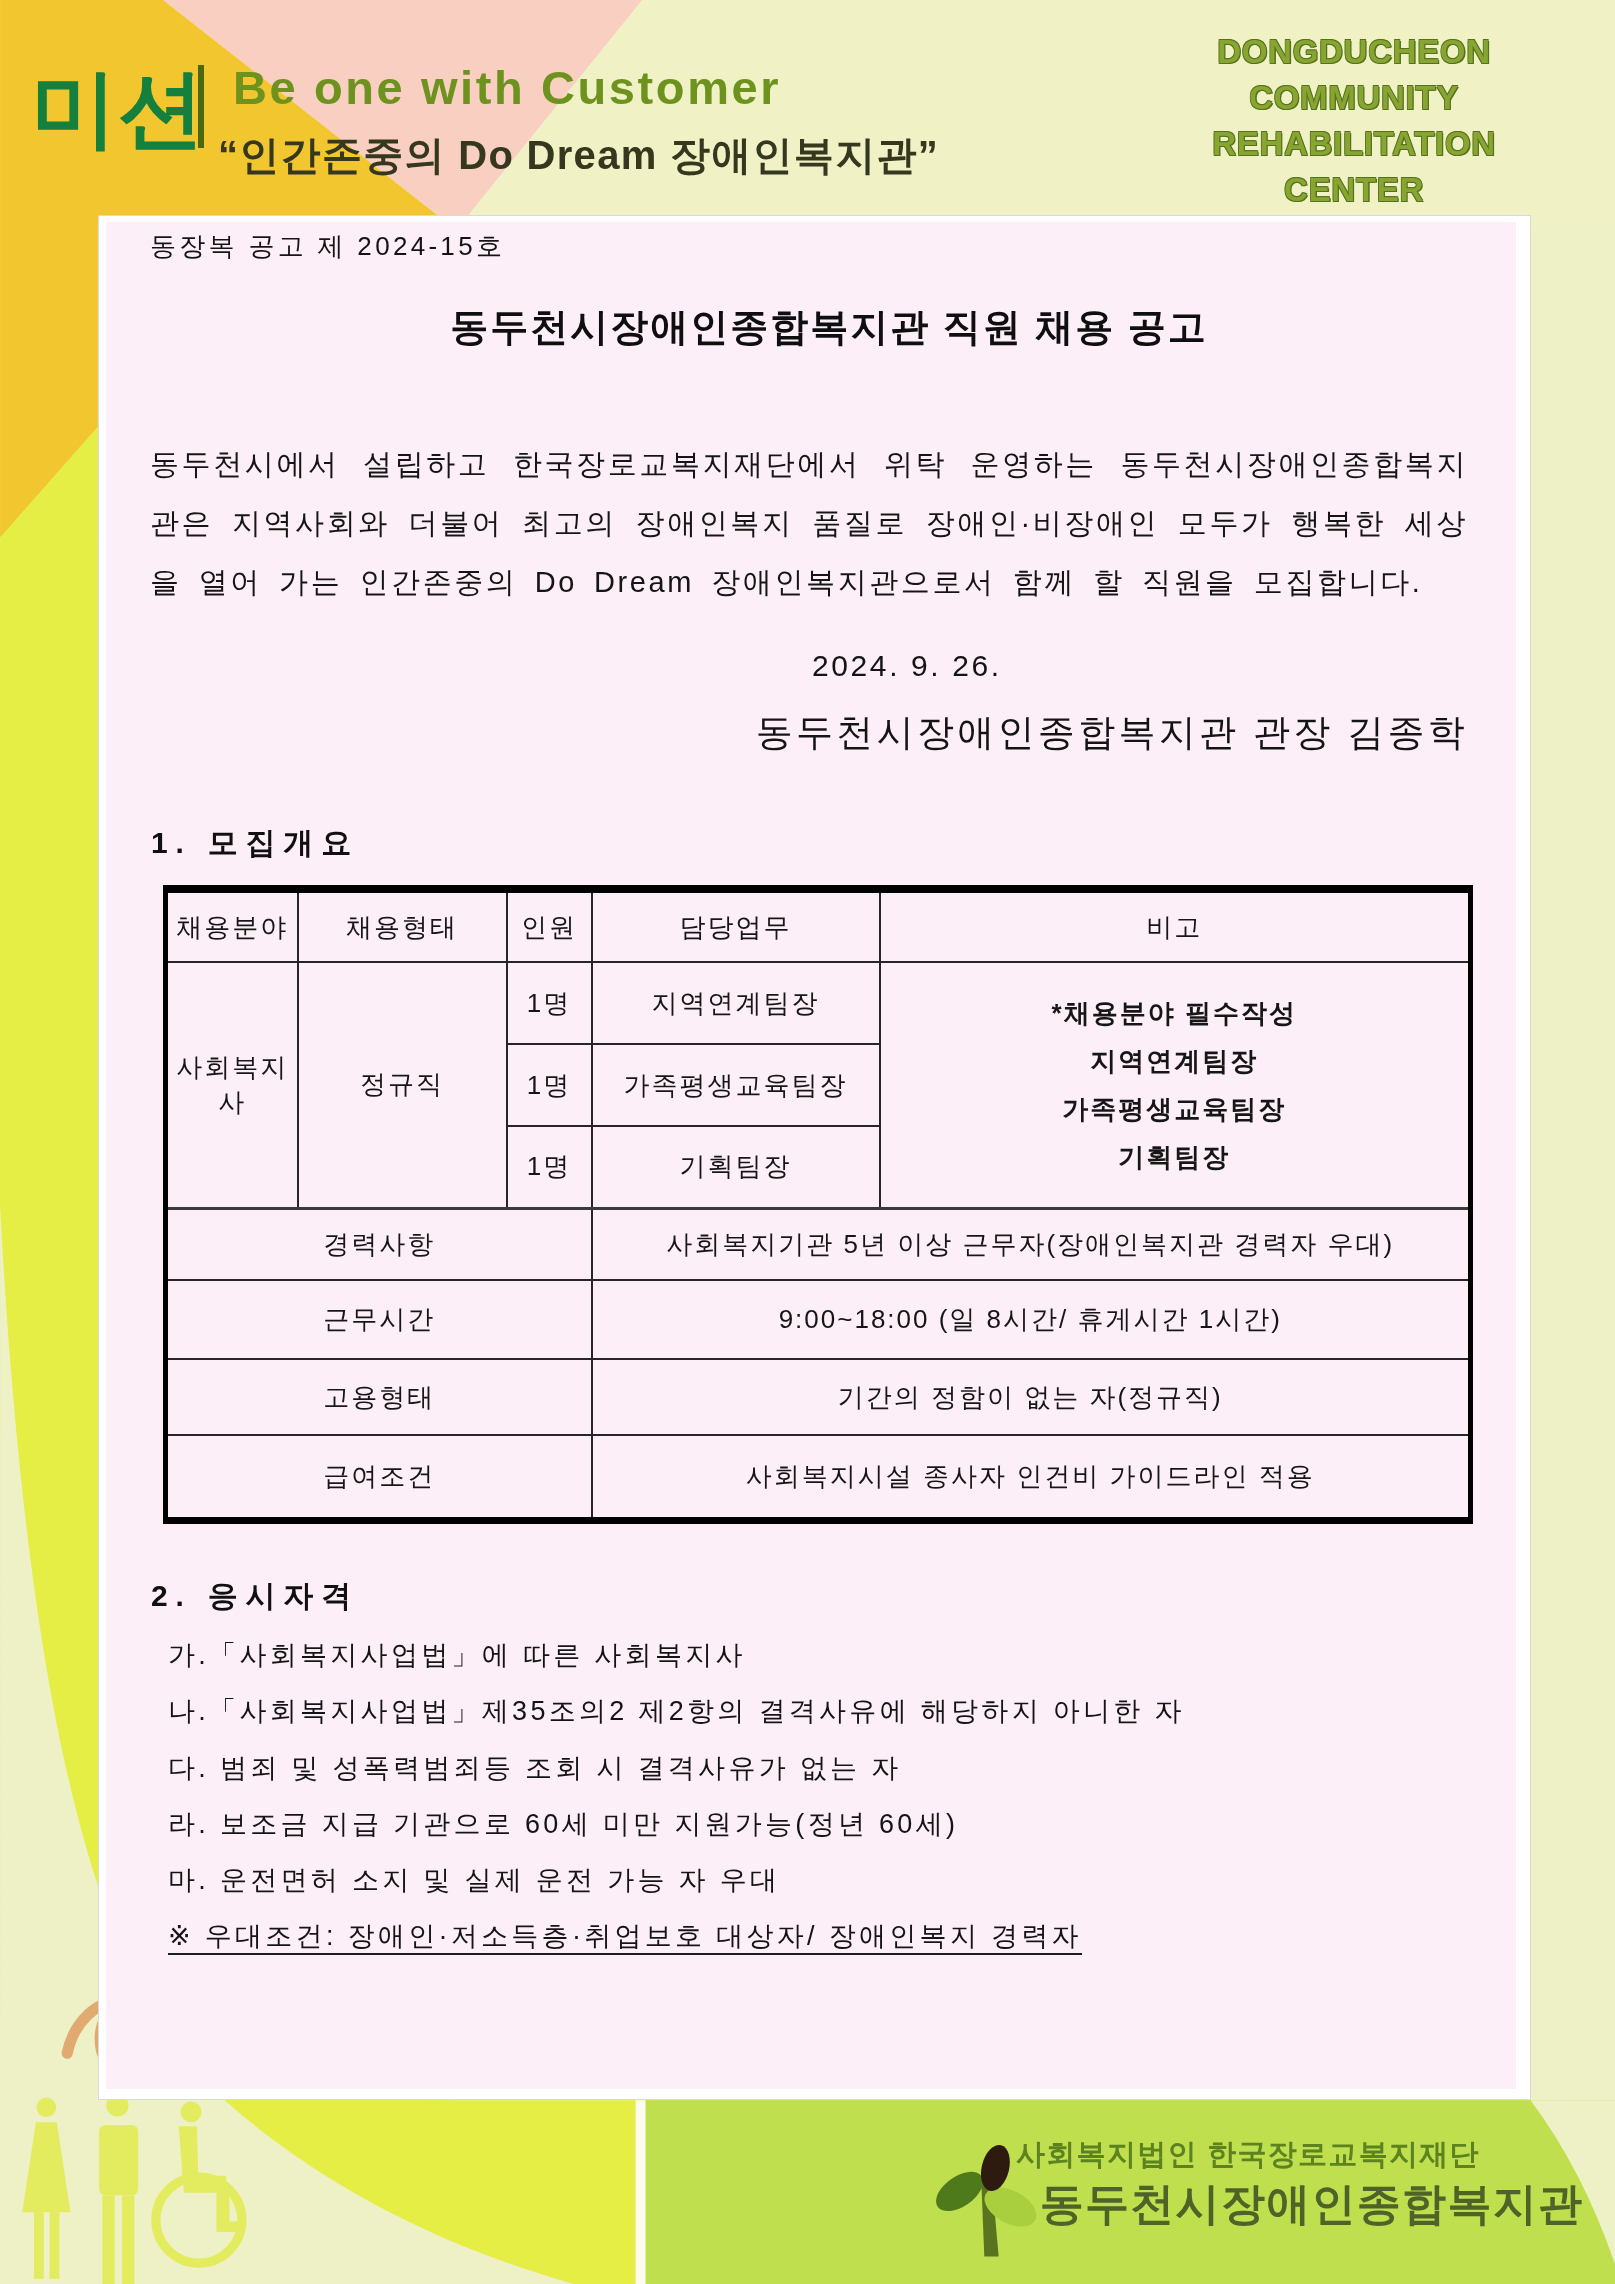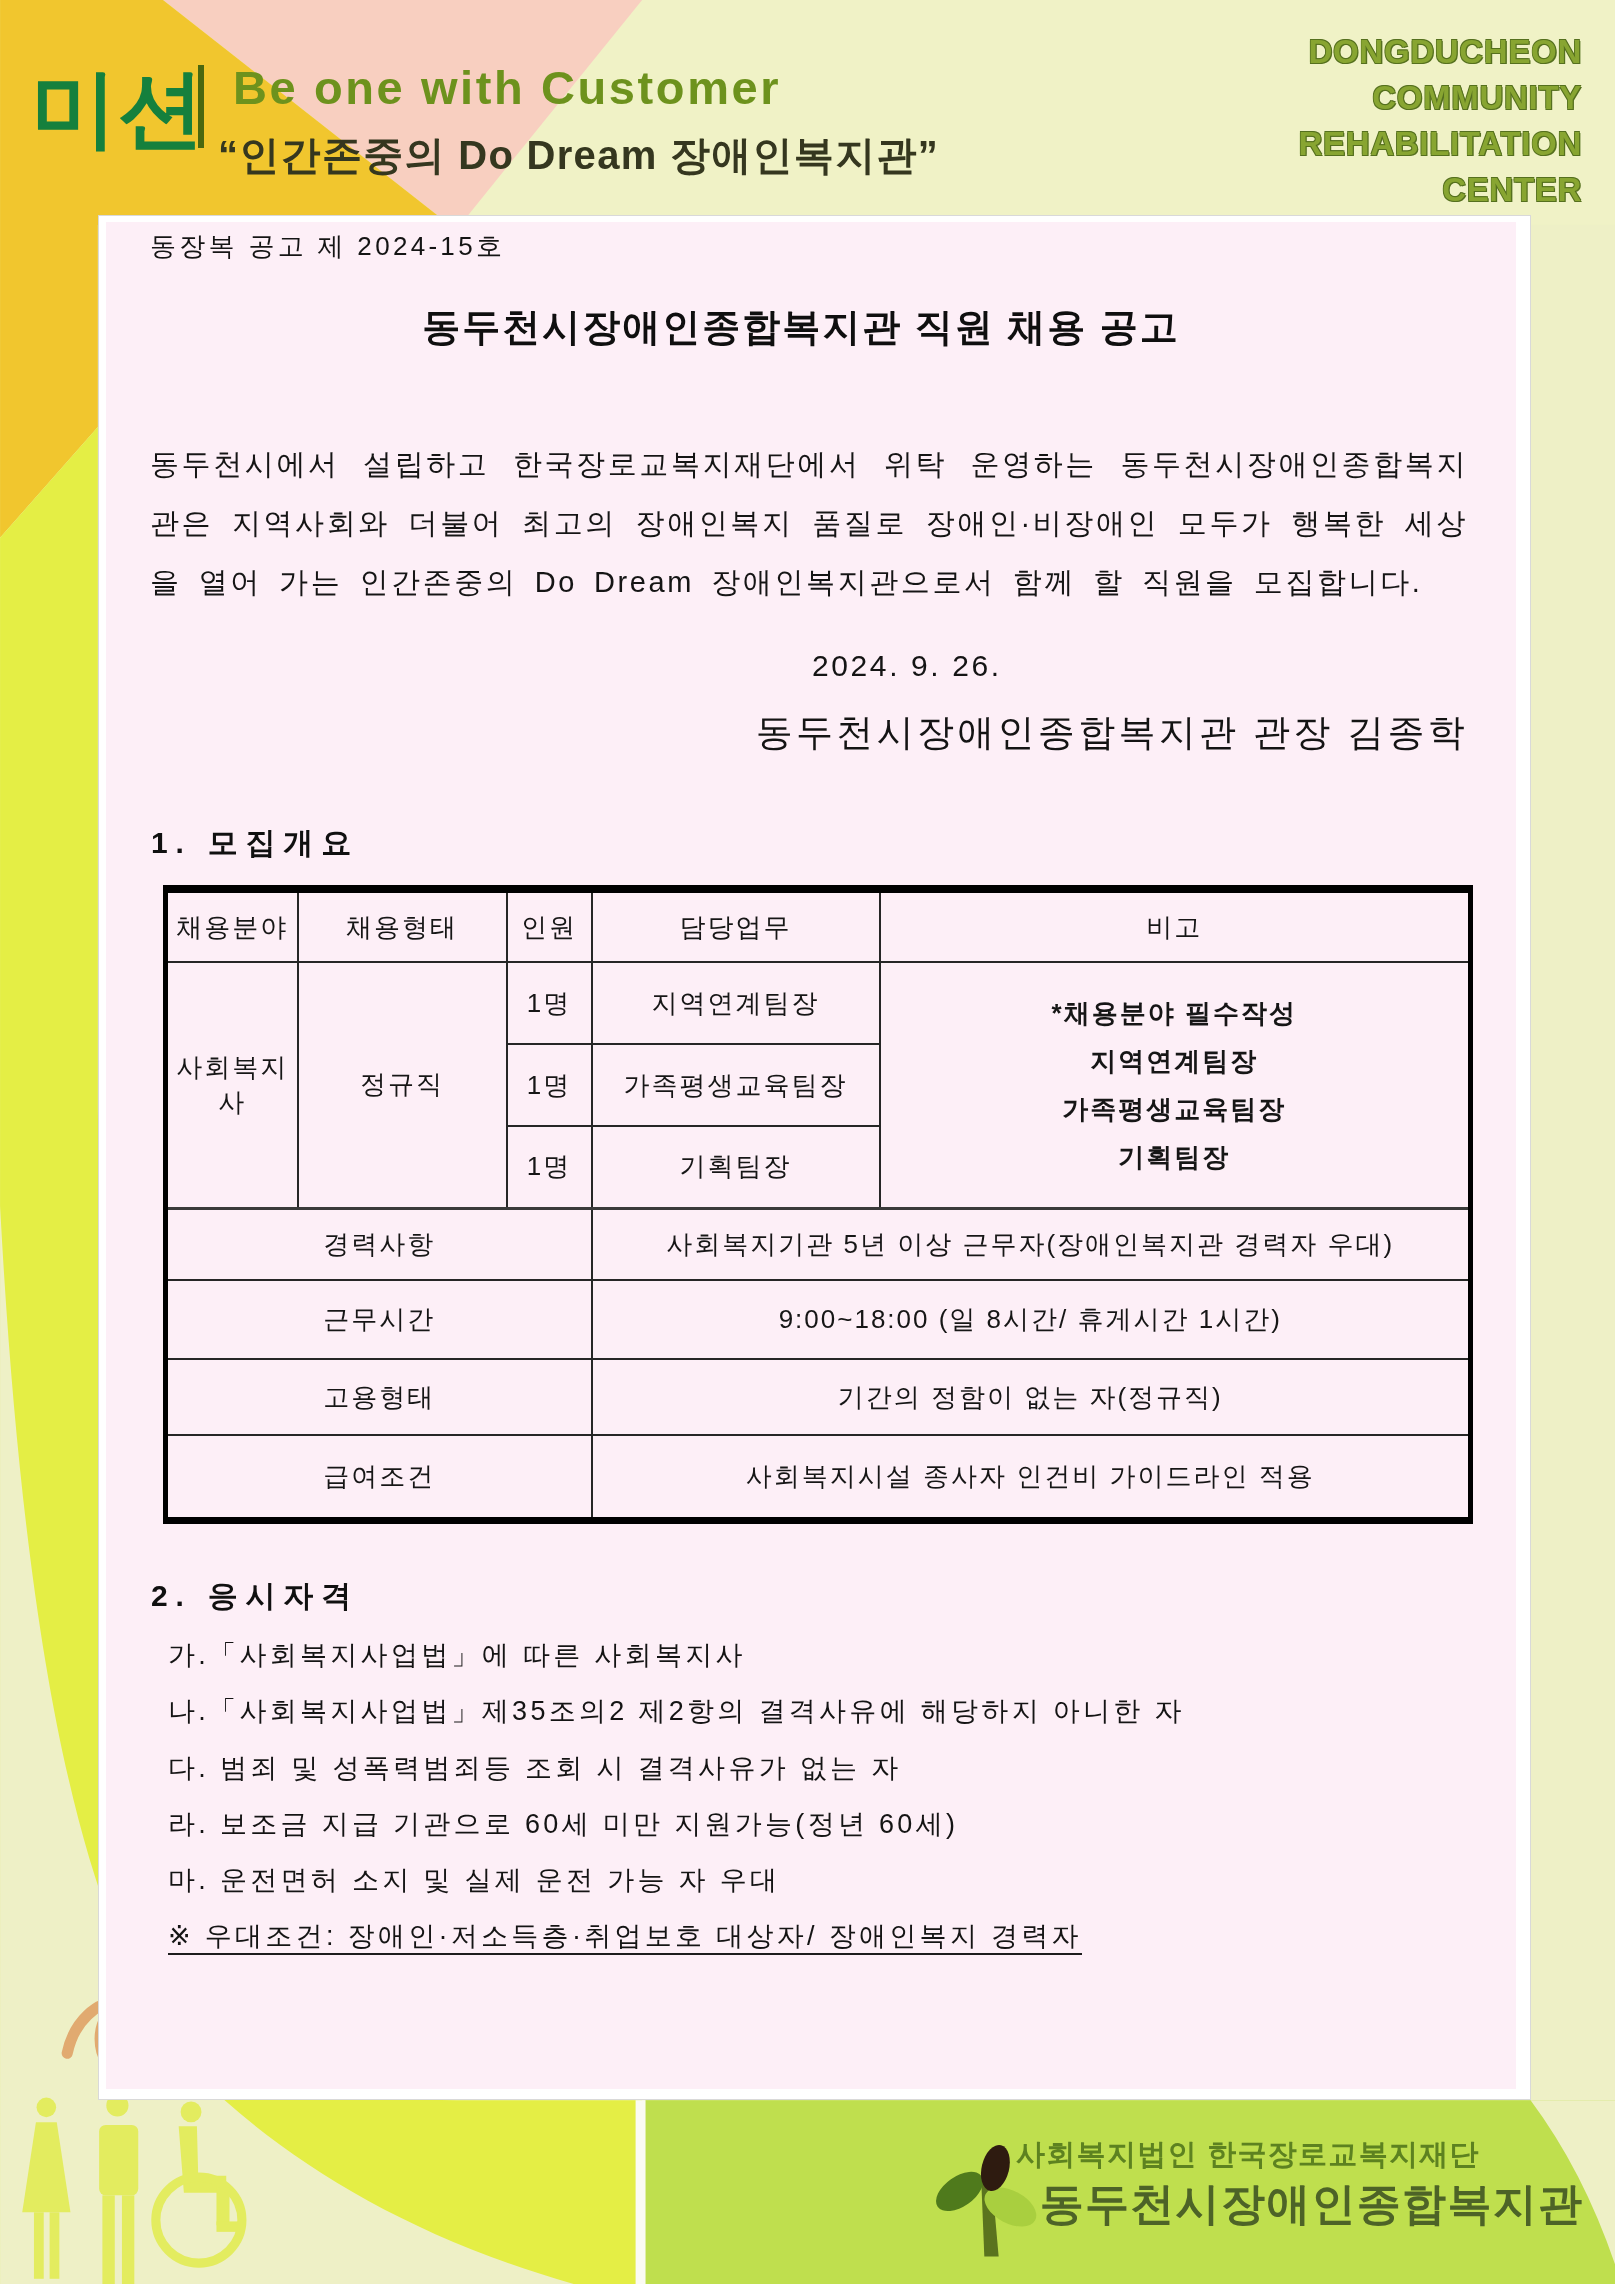--- a/index.html
+++ b/index.html
@@ -7,30 +7,30 @@
   #page{position:relative;width:1616px;height:2284px;overflow:hidden;background:#eef0c6;}
   #bg-art{position:absolute;left:0;top:0;width:1616px;height:2284px;}
 
   .abs{position:absolute;}
 
   
   .mission-ko{left:31px;top:51px;font-size:86px;font-weight:800;color:#15803d;letter-spacing:1.3px;}
   .mission-bar{left:198px;top:65px;width:5.9px;height:83px;background:#4a680f;}
   .mission-en{left:233px;top:60px;font-size:47px;font-weight:600;color:#6d921d;letter-spacing:2.6px;}
   .mission-quote{left:218px;top:128px;font-size:40px;font-weight:800;color:#35371f;letter-spacing:1.3px;}
-  .center-name{right:34px;top:29px;width:456px;text-align:right;color:#88a531;font-weight:800;
+  .center-name{right:34px;top:29px;width:456px;text-align:center;color:#88a531;font-weight:800;
     font-size:33px;line-height:46px;letter-spacing:0.7px;
     text-shadow:1.3px 1.3px 0 #55701e,-0.7px -0.7px 0 #55701e,0.7px -0.7px 0 #55701e,-0.7px 0.7px 0 #55701e;}
 
   
   .sheet{left:98px;top:215px;width:1433px;height:1885px;background:#ffffff;border:0.7px solid #d9d9d9;box-sizing:border-box;}
   .sheet-pink{left:106px;top:222px;width:1410px;height:1867px;background:#fdeff7;}
 
   .doc-no{left:150px;top:229px;font-size:26px;color:#141414;letter-spacing:3.3px;}
-  .doc-title{left:96px;top:302px;width:1410px;text-align:center;font-size:38px;font-weight:800;color:#0f0f0f;letter-spacing:2px;}
+  .doc-title{left:124px;top:302px;width:1410px;text-align:center;font-size:38px;font-weight:800;color:#0f0f0f;letter-spacing:2px;}
   .doc-intro{left:150px;top:435px;width:1318px;font-size:29px;line-height:59px;color:#151515;
     text-align:justify;letter-spacing:2.6px;word-spacing:6.5px;}
   .doc-date{left:812px;top:649px;width:686px;font-size:30px;color:#141414;letter-spacing:2.6px;}
   .doc-sign{left:717px;top:708px;width:751px;text-align:right;font-size:37px;font-weight:500;color:#141414;letter-spacing:3.3px;}
 
   .sec-heading{font-size:30px;font-weight:700;color:#101010;letter-spacing:7.8px;}
   .sec1{left:151px;top:823px;}
   .sec2{left:151px;top:1576px;}
 
   

